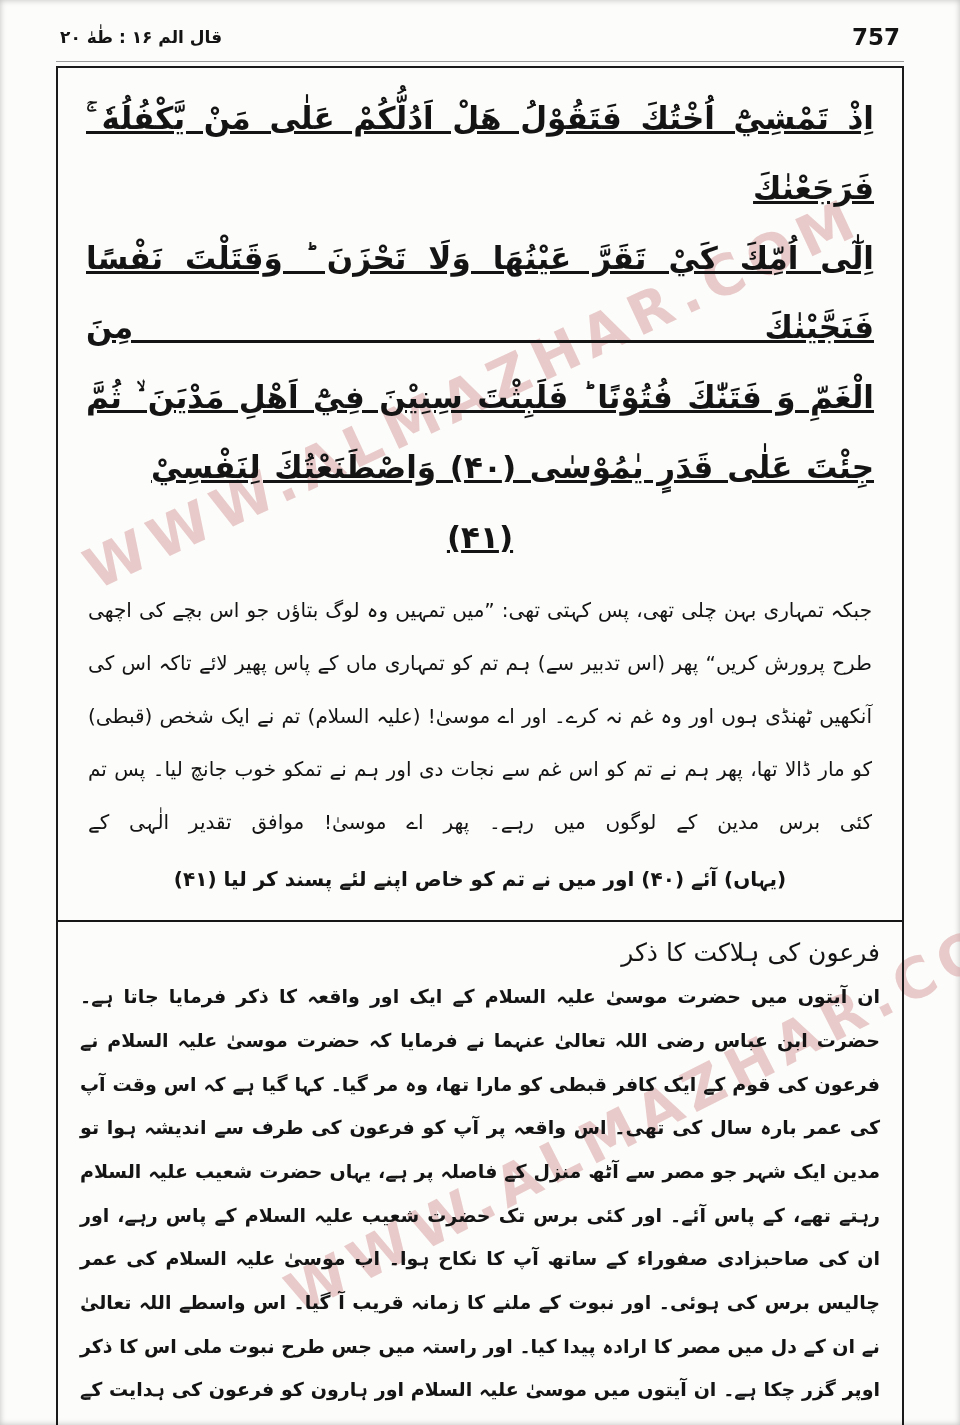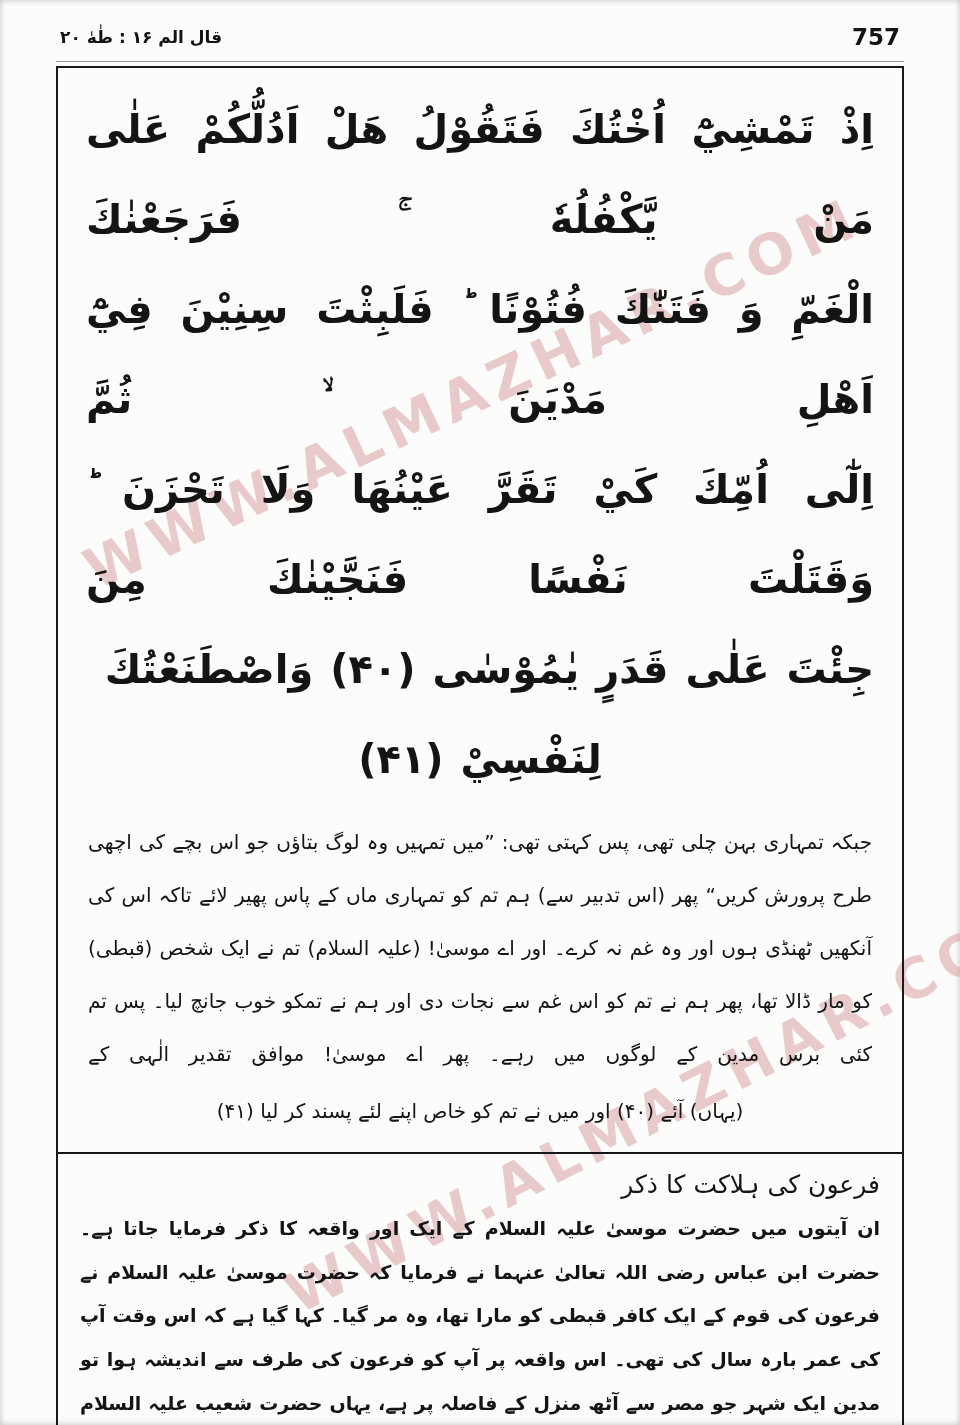--- a/index.html
+++ b/index.html
@@ -47,32 +47,33 @@
   }
   .content-box::before{ 
     content:"";position:absolute;left:-2px;right:-2px;top:-7px;height:1px;background:#9a9a9a;
   }
   .content-box::after{ 
     content:"";position:absolute;left:-2px;right:-2px;bottom:-10px;height:4px;background:#161616;
   }
   
   .quran{direction:rtl;padding:4px 6px 2px 6px;}
   .q-line{
-    font-size:40px;font-weight:bold;line-height:2.25;
+    font-size:31px;font-weight:bold;line-height:2.25;
     text-align:justify;text-align-last:justify;
     word-spacing:3px;
+    text-decoration:underline;
   }
   .q-line.q-last{text-align:right;text-align-last:center;}
   
   .translation{direction:rtl;padding:6px 4px 4px 4px;}
   .t-body{
     margin:4px;font-size:20px;font-weight:normal;line-height:2.65;
     text-align:justify;text-align-last:justify;
   }
-  .t-last{margin:0;font-size:20px;font-weight:normal;line-height:2.65;text-align:center;}
+  .t-last{margin:0;font-size:20px;font-weight:bold;line-height:2.65;text-align:center;}
   
   .divider{border-top:2px solid #161616;margin:10px -22px 0 -22px;}
   .heading{
     direction:rtl;text-align:right;
     font-size:25px;font-weight:normal;margin:16px 0 8px 0;
   }
   
   .commentary{
     direction:rtl;margin:0 0 10px 0;
     font-size:19px;font-weight:600;line-height:2.3;
@@ -89,22 +90,22 @@
 
   <header>
     <div class="h-left">قال الم ۱۶ : طٰهٰ ۲۰</div>
     <div class="h-center">757</div>
   </header>
 
   <div class="content-box">
 
     <div class="quran" dir="rtl">
       <div class="q-line">اِذْ تَمْشِيْٓ اُخْتُكَ فَتَقُوْلُ هَلْ اَدُلُّكُمْ عَلٰى مَنْ يَّكْفُلُهٗ ۚ فَرَجَعْنٰكَ</div>
+      <div class="q-line">اِلٰٓى اُمِّكَ كَيْ تَقَرَّ عَيْنُهَا وَلَا تَحْزَنَ ؕ وَقَتَلْتَ نَفْسًا فَنَجَّيْنٰكَ مِنَ</div>
       <div class="q-line">الْغَمِّ وَ فَتَنّٰكَ فُتُوْنًا ؕ فَلَبِثْتَ سِنِيْنَ فِيْٓ اَهْلِ مَدْيَنَ ۙ ثُمَّ</div>
-      <div class="q-line">اِلٰٓى اُمِّكَ كَيْ تَقَرَّ عَيْنُهَا وَلَا تَحْزَنَ ؕ وَقَتَلْتَ نَفْسًا فَنَجَّيْنٰكَ مِنَ</div>
       <div class="q-line q-last">جِئْتَ عَلٰى قَدَرٍ يٰمُوْسٰى (۴۰) وَاصْطَنَعْتُكَ لِنَفْسِيْ (۴۱)</div>
     </div>
 
     <div class="translation" dir="rtl">
       <p class="t-body">جبکہ تمہاری بہن چلی تھی، پس کہتی تھی: ”میں تمہیں وہ لوگ بتاؤں جو اس بچے کی اچھی طرح پرورش کریں“ پھر (اس تدبیر سے) ہم تم کو تمہاری ماں کے پاس پھیر لائے تاکہ اس کی آنکھیں ٹھنڈی ہوں اور وہ غم نہ کرے۔ اور اے موسیٰ! (علیہ السلام) تم نے ایک شخص (قبطی) کو مار ڈالا تھا، پھر ہم نے تم کو اس غم سے نجات دی اور ہم نے تمکو خوب جانچ لیا۔ پس تم کئی برس مدین کے لوگوں میں رہے۔ پھر اے موسیٰ! موافق تقدیر الٰہی کے</p>
       <p class="t-last">(یہاں) آئے (۴۰) اور میں نے تم کو خاص اپنے لئے پسند کر لیا (۴۱)</p>
     </div>
 
     <div class="divider"></div>
 

